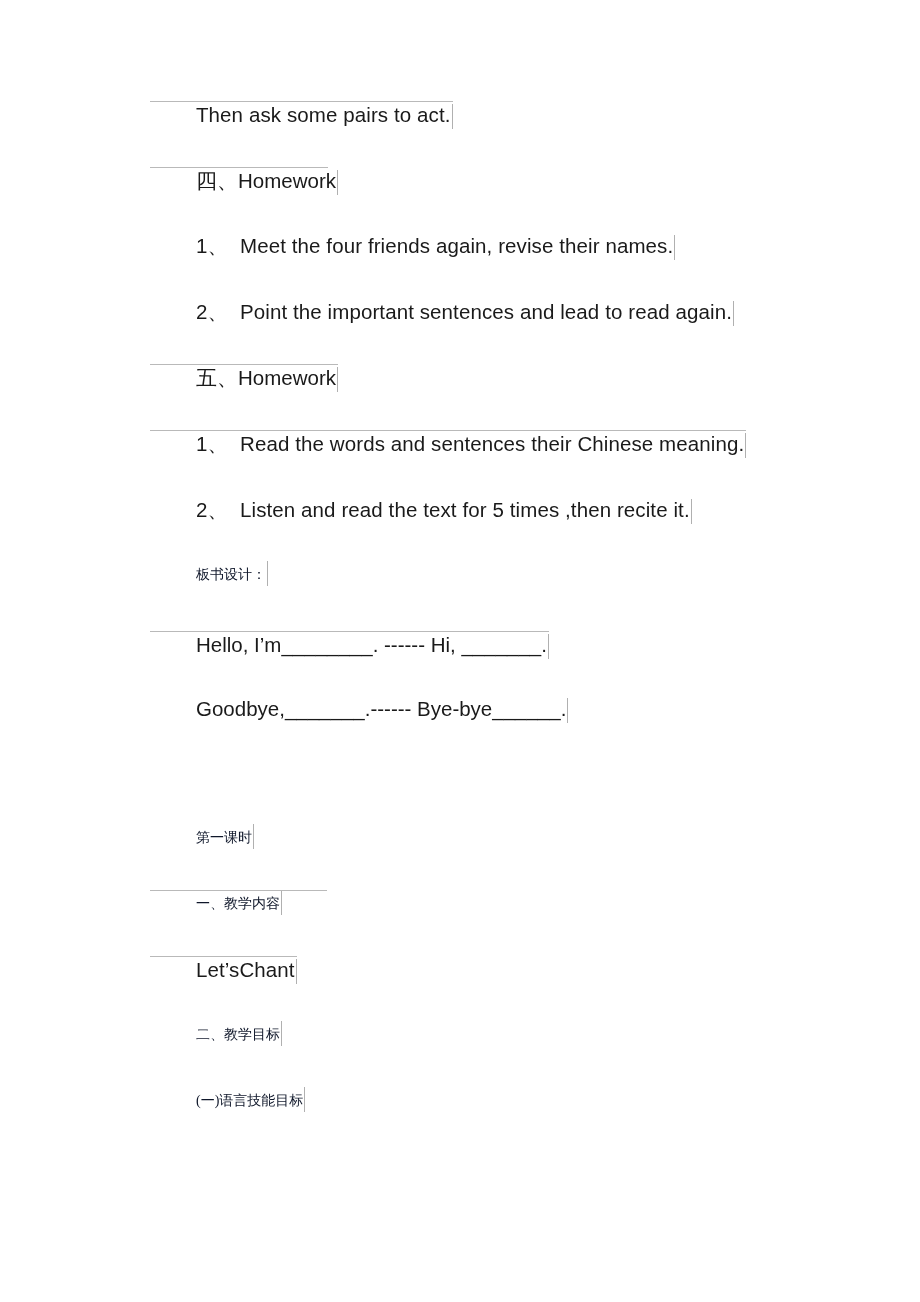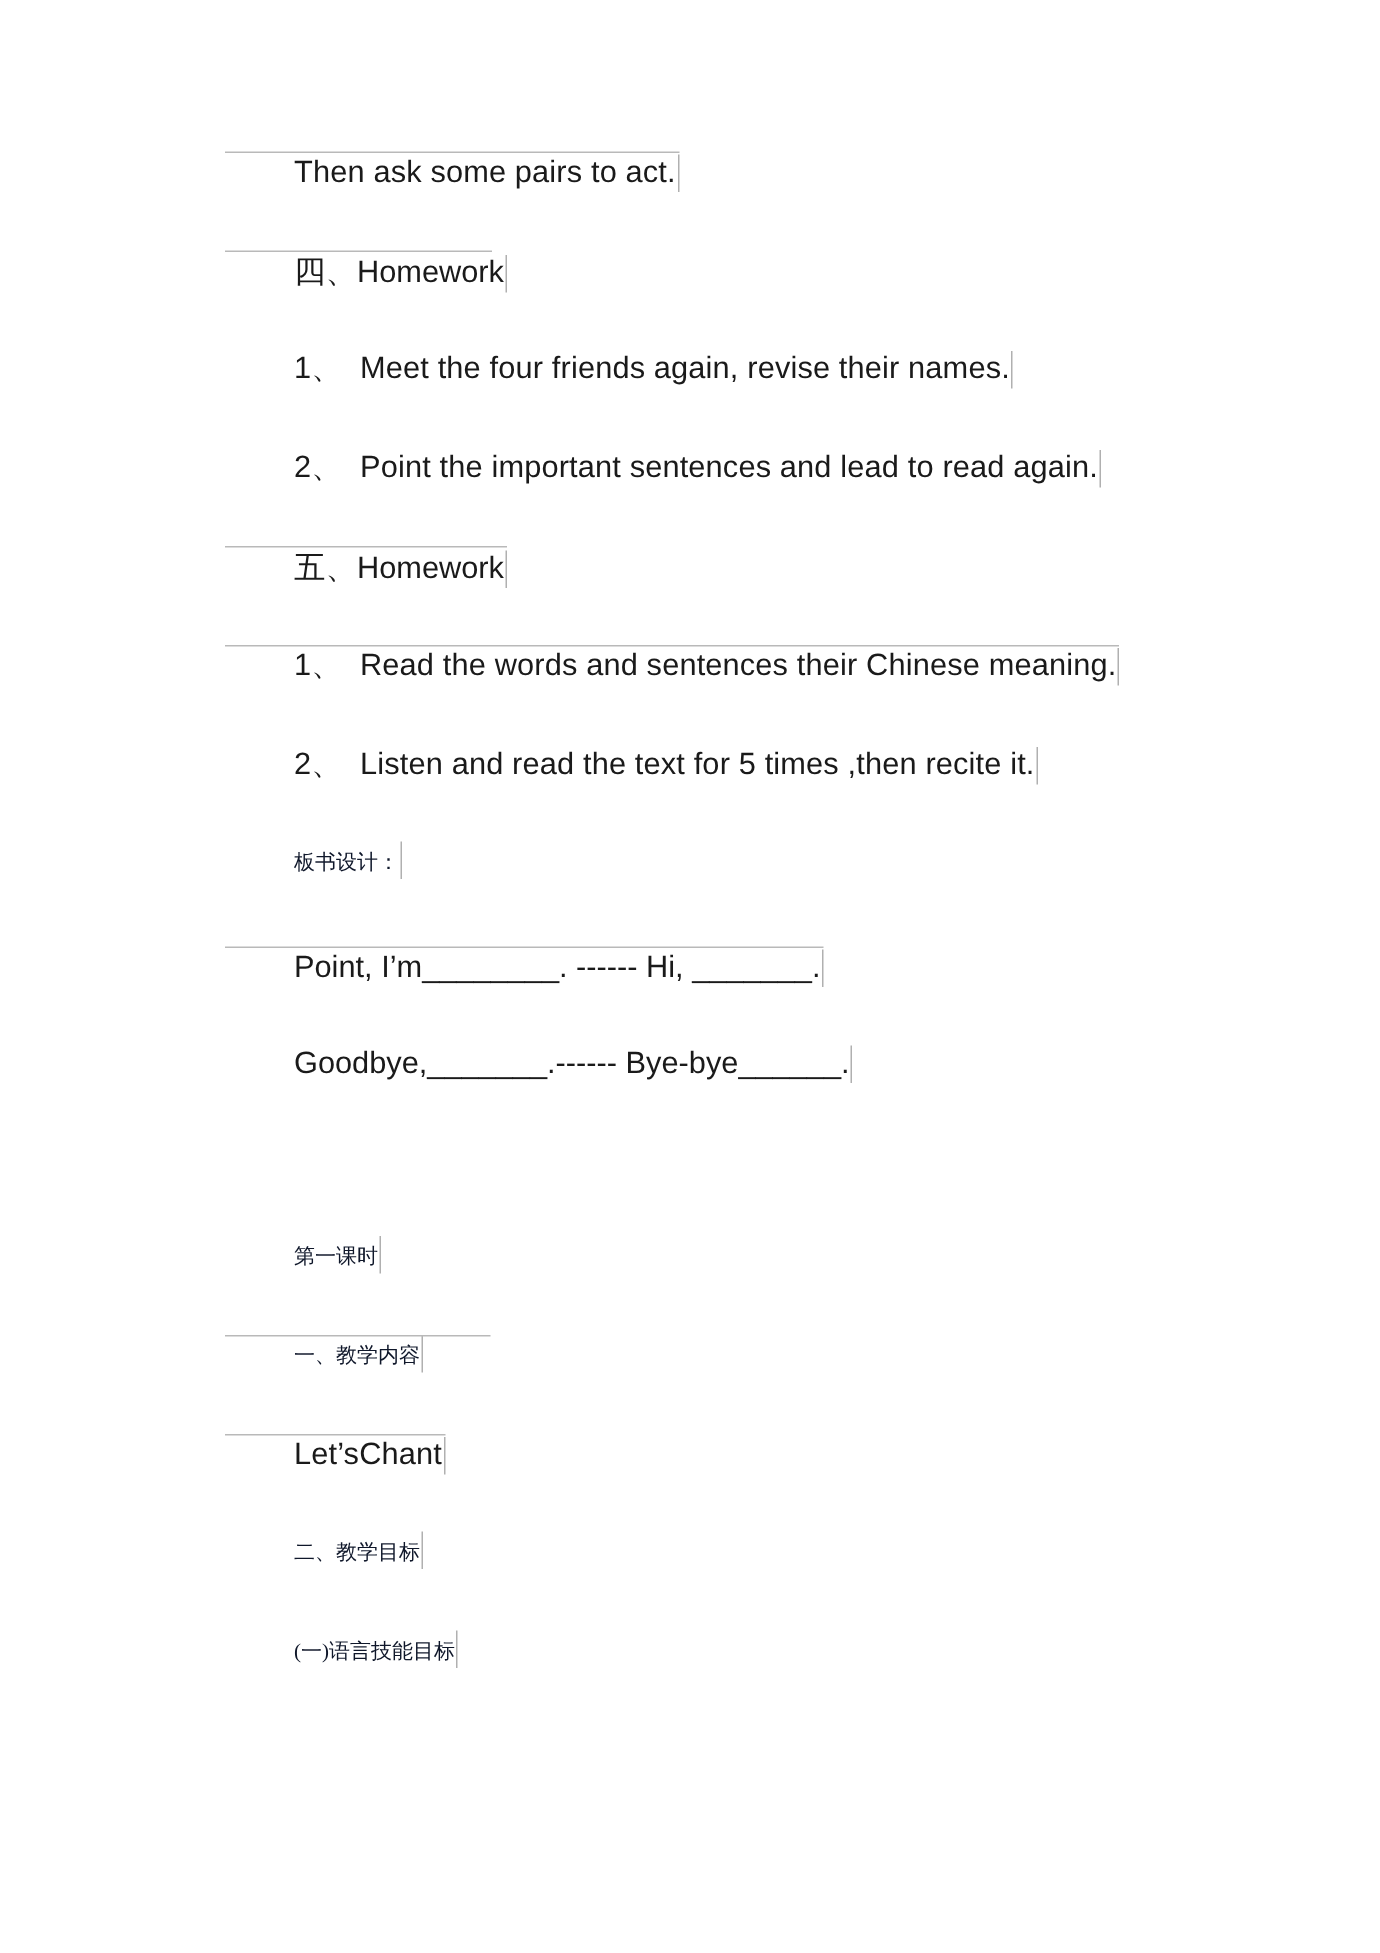--- a/index.html
+++ b/index.html
@@ -147,21 +147,21 @@
 
   <div class="para" style="top: 496px; width: 541.703px;">
     <span class="ptext line-en"><span class="num">2、</span><span>Listen and read the text for 5 times ,then recite it.</span></span><span class="edge"></span>
   </div>
 
   <div class="para" style="top: 561px; width: 155.5px;">
     <span class="ptext line-cjk">板书设计：</span><span class="edge"></span>
   </div>
 
   <div class="para ruled" style="top: 631px; width: 398.953px;">
-    <span class="ptext line-en blankline">Point, I’m________. ------ Hi, _______.</span><span class="edge"></span>
+    <span class="ptext line-en blankline">Hello, I’m________. ------ Hi, _______.</span><span class="edge"></span>
   </div>
 
   <div class="para" style="top: 695px; width: 418.375px;">
     <span class="ptext line-en blankline">Goodbye,_______.------ Bye-bye______.</span><span class="edge"></span>
   </div>
 
 
   <div class="para" style="top: 824px; width: 134px;">
     <span class="ptext line-cjk">第一课时</span><span class="edge"></span>
   </div>

